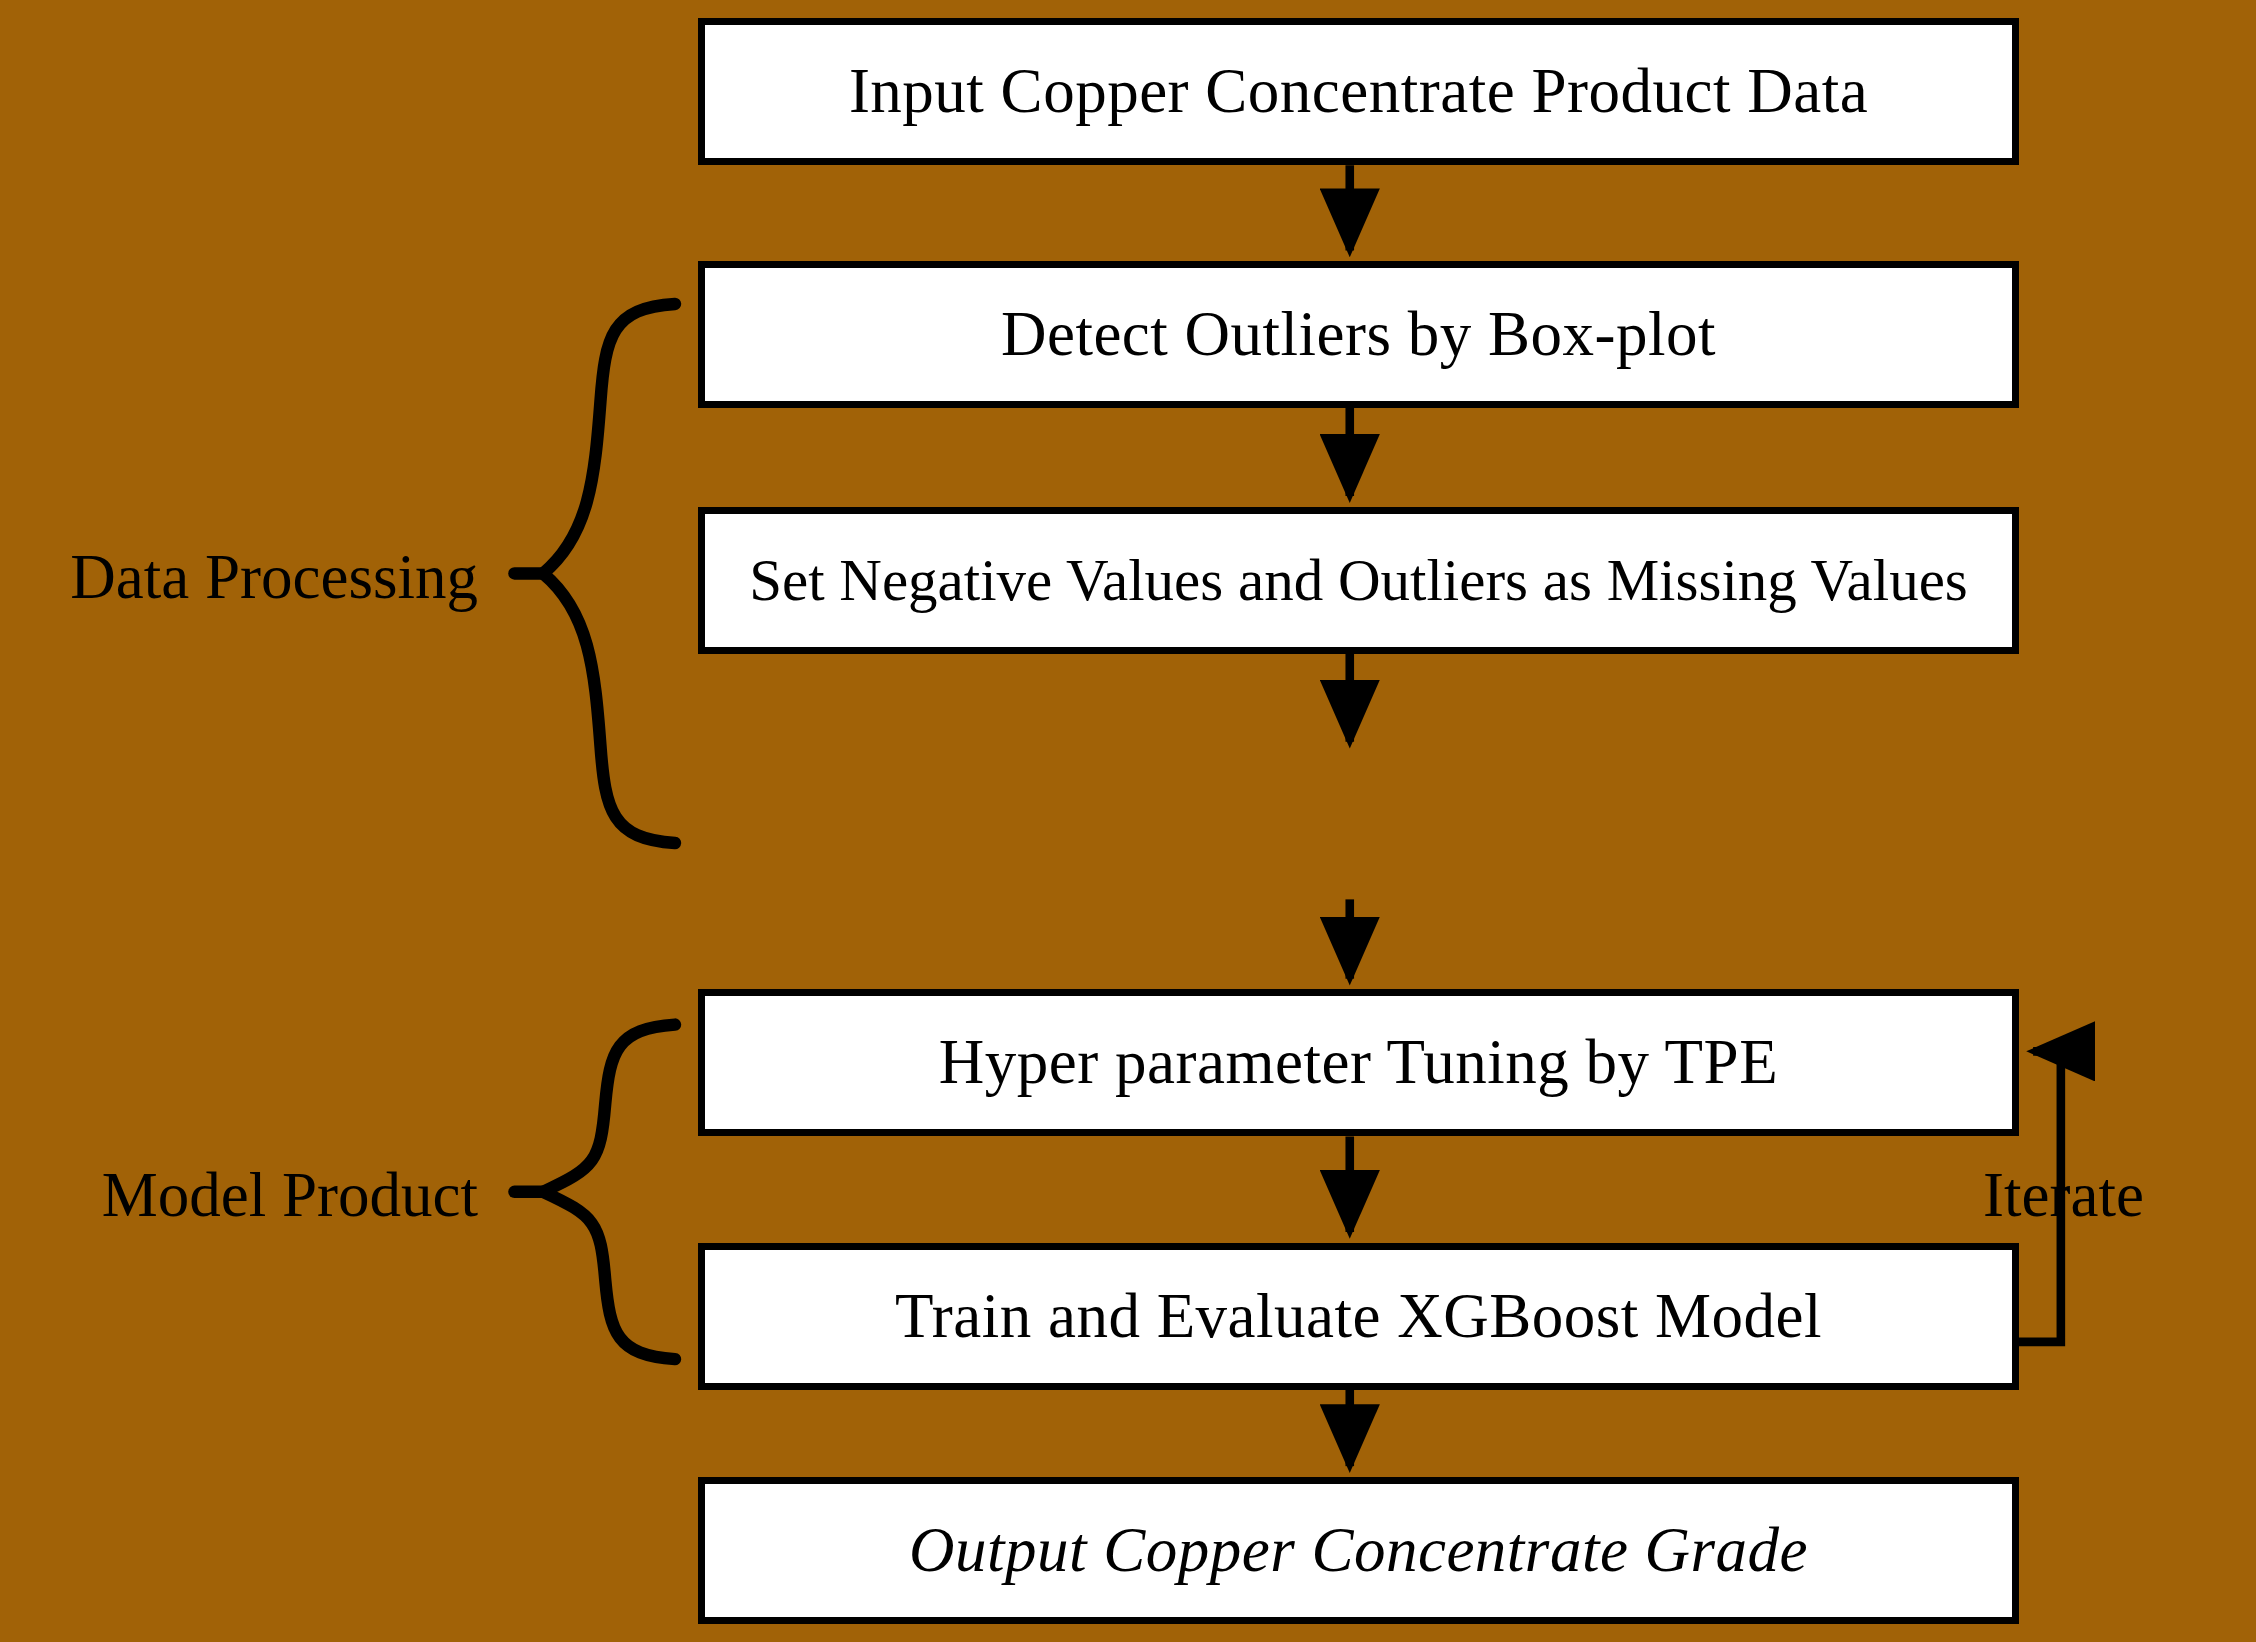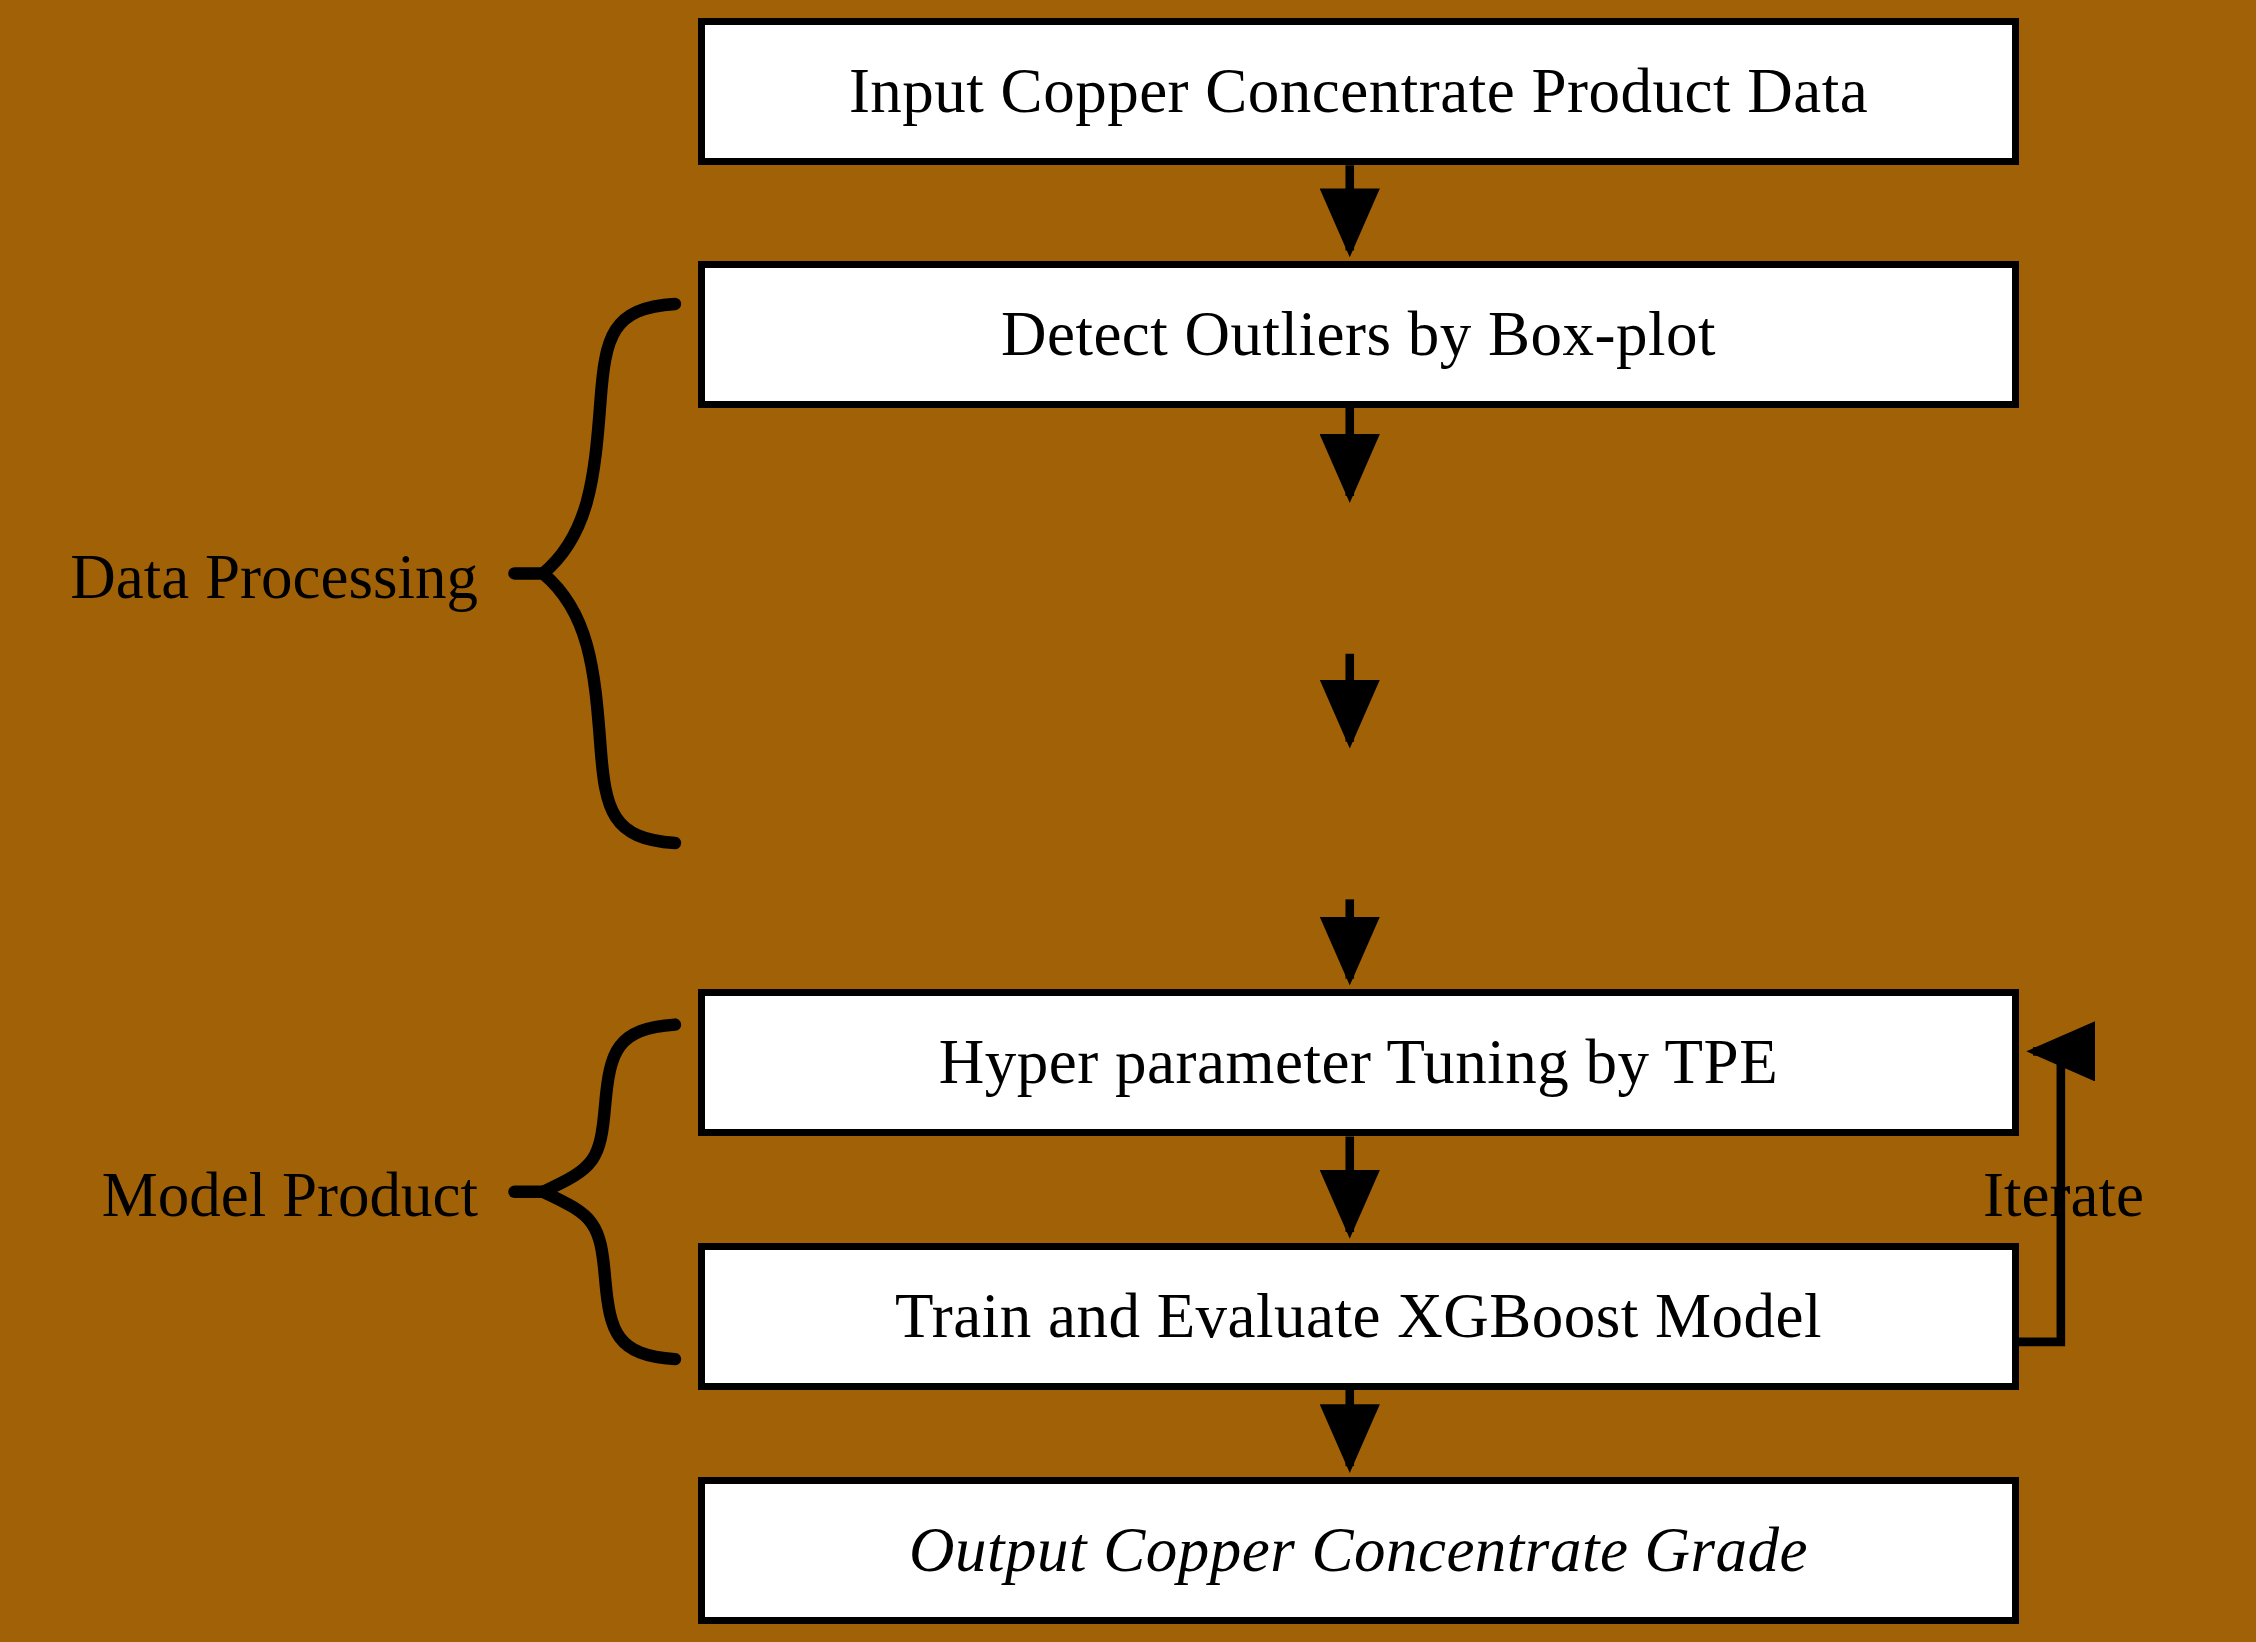--- a/index.html
+++ b/index.html
@@ -67,20 +67,23 @@
 <div id="canvas">
 
   <div class="node-box" style="left:698px; top:18px; width:1321px; height:147px;">
     <span class="node-label">Input Copper Concentrate Product Data</span>
   </div>
 
   <div class="node-box" style="left:698px; top:261px; width:1321px; height:147px;">
     <span class="node-label">Detect Outliers by Box-plot</span>
   </div>
 
+  <div class="node-box" style="left:698px; top:507px; width:1321px; height:147px;">
+    <span class="node-label tight">Set Negative Values and Outliers as Missing Values</span>
+  </div>
 
 
   <div class="node-box" style="left:698px; top:989px; width:1321px; height:147px;">
     <span class="node-label">Hyper parameter Tuning by TPE</span>
   </div>
 
   <div class="node-box" style="left:698px; top:1243px; width:1321px; height:147px;">
     <span class="node-label">Train and Evaluate XGBoost Model</span>
   </div>
 

